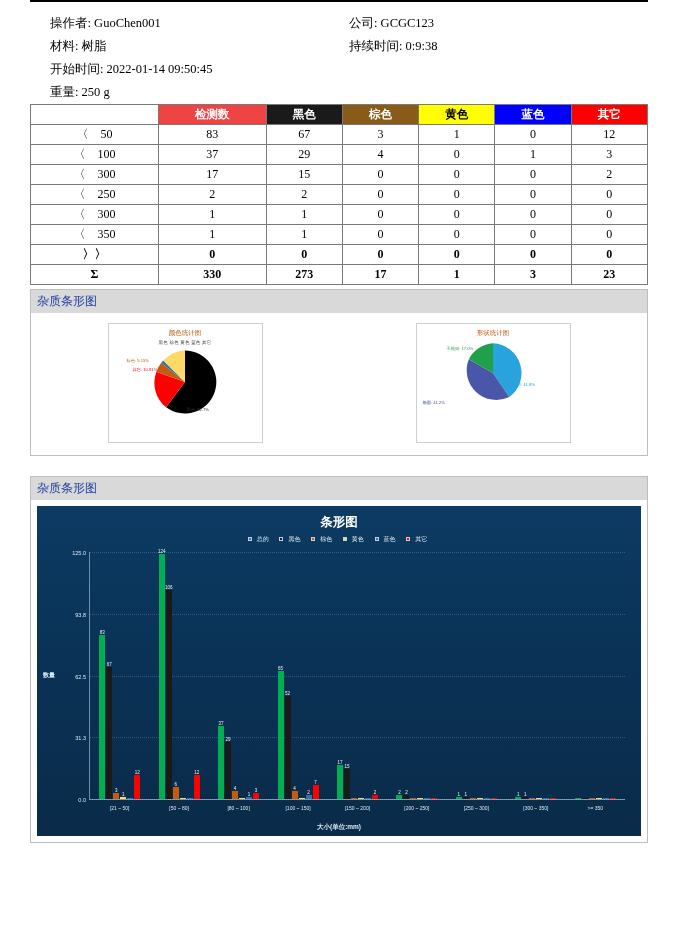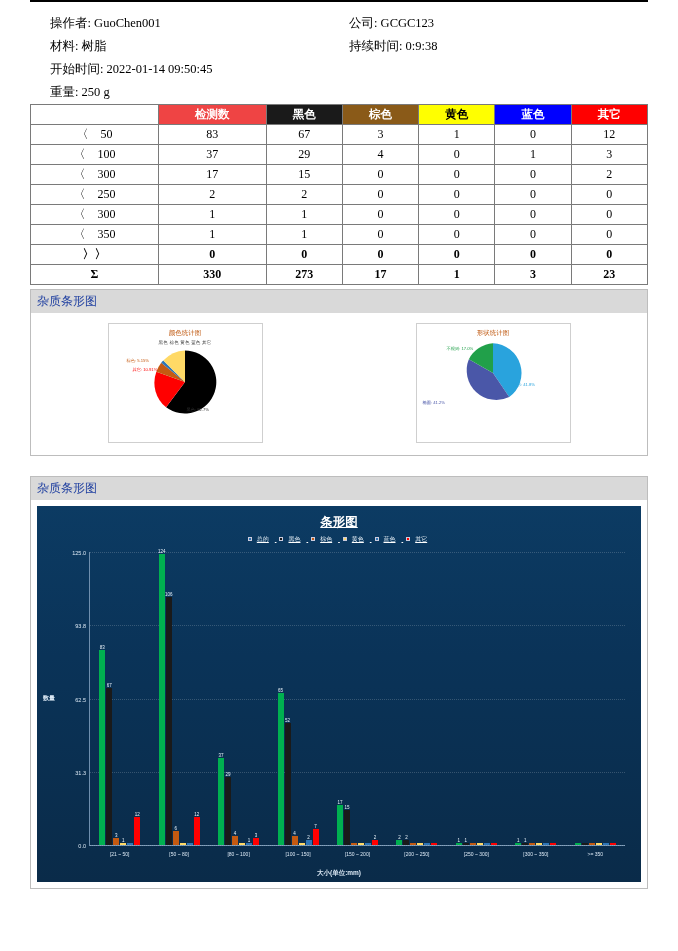--- a/index.html
+++ b/index.html
@@ -124,24 +124,23 @@
   .bar-panel {
     margin: 0 30px 0 30px;
     border: 1px solid #bdbdbd;
     border-top: none;
     padding: 6px;
     background: #fff;
   }
   .chart {
     position: relative;
     width: 100%;
-    height: 376px;
+    height: 330px;
     background: linear-gradient(180deg, #0c3b63 0%, #0a3358 40%, #0a2b49 100%);
     color: #fff;
-    text-decoration: underline;
   }
   .chart-title {
     text-align: center;
     font-size: 12.5px;
     font-weight: bold;
     color: #ffffff;
     padding-top: 8px;
     font-family: "Liberation Sans", sans-serif;
   }
   .chart-legend {

